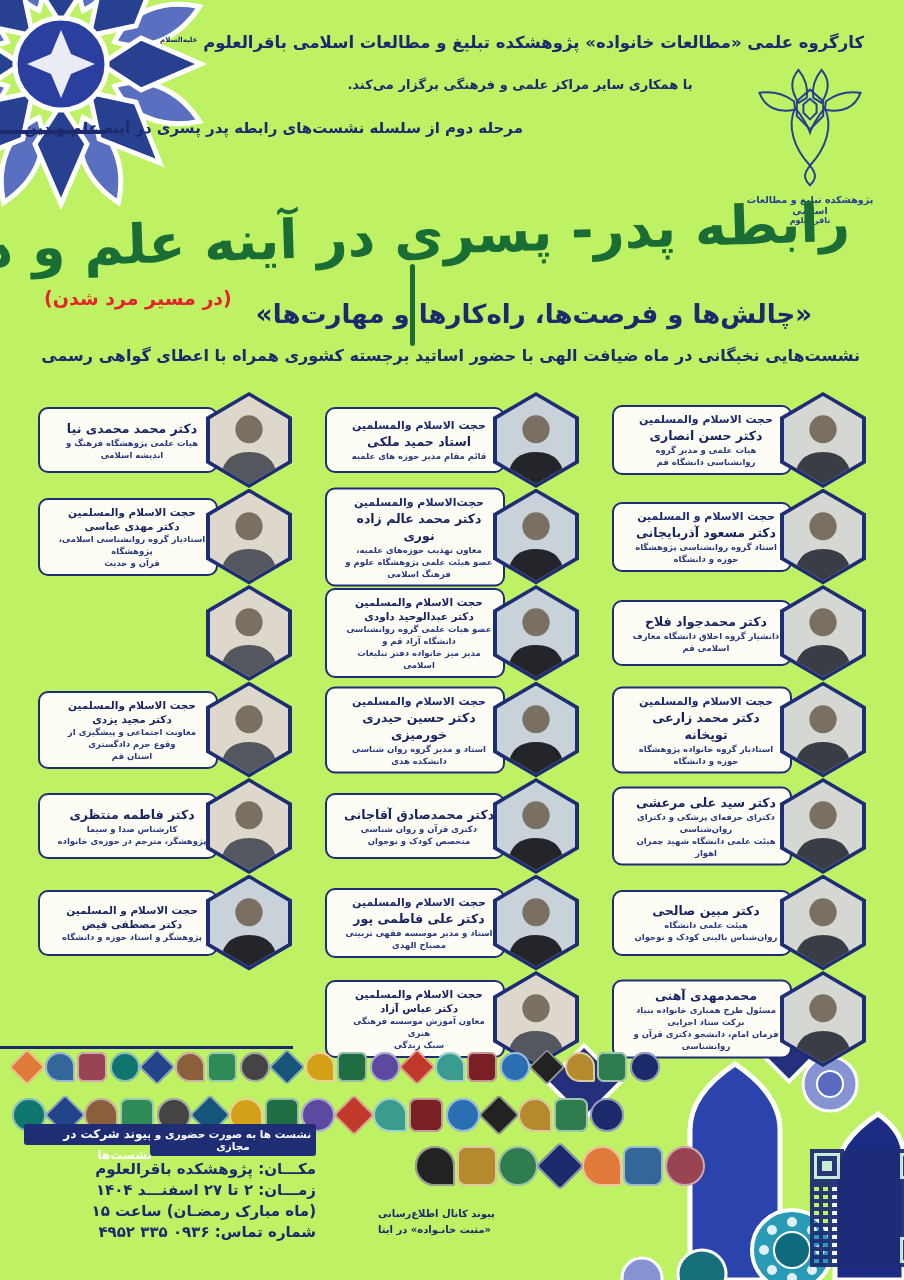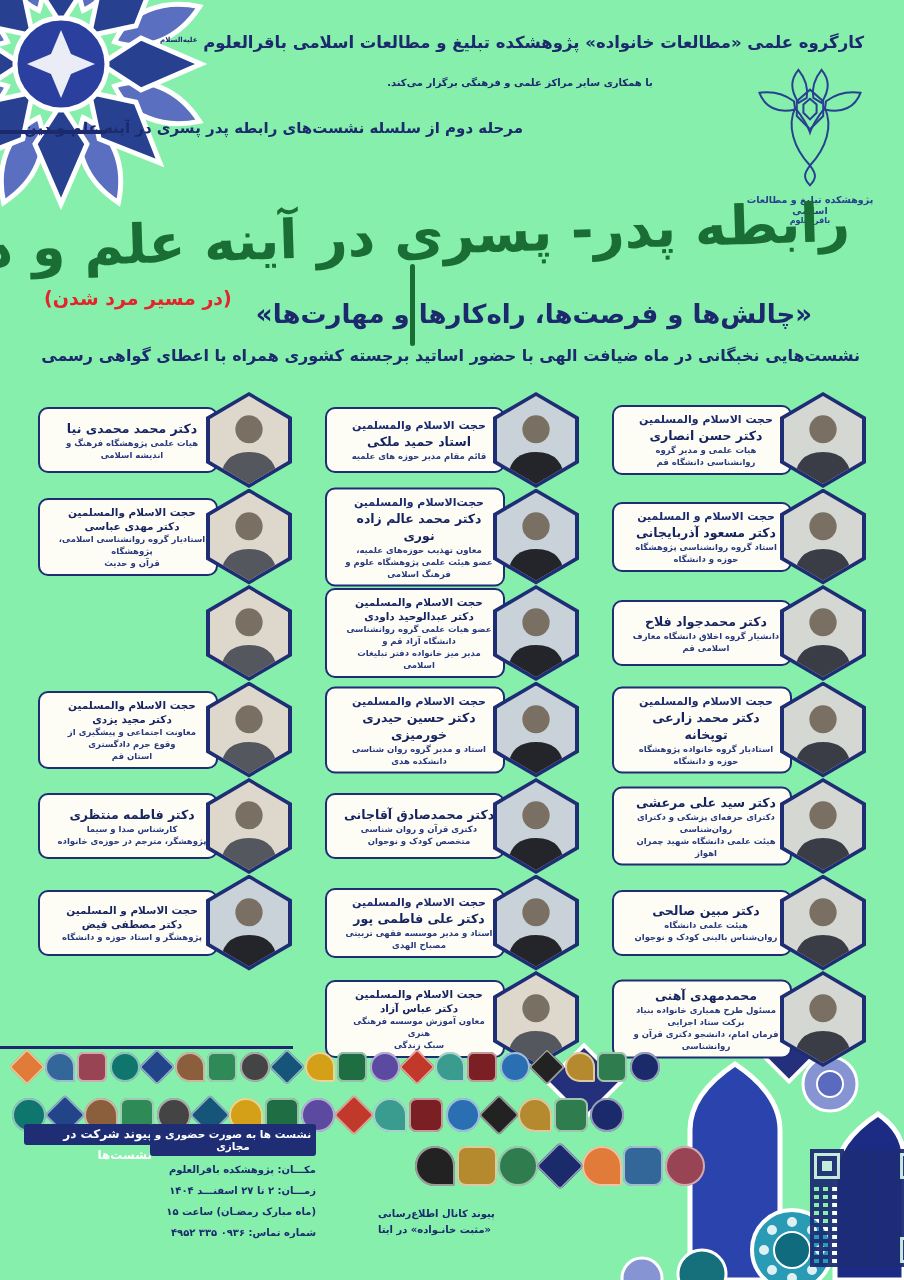--- a/index.html
+++ b/index.html
@@ -1,22 +1,22 @@
 <!DOCTYPE html>
 <html lang="fa" dir="rtl"><head>
 <meta charset="utf-8">
 <style>
   html,body{margin:0;padding:0;}
   body{font-family:"DejaVu Sans",sans-serif;}
-  .poster{position:relative;width:904px;height:1280px;background:#86efac;overflow:hidden;direction:rtl;}
+  .poster{position:relative;width:904px;height:1280px;background:#bef264;overflow:hidden;direction:rtl;}
 
   
   .hline1{position:absolute;top:33px;right:40px;font-size:16.5px;font-weight:bold;color:#1c2a6d;white-space:nowrap;}
   .honorific{font-size:7px;vertical-align:super;color:#1c2a6d;}
-  .hline2{position:absolute;top:77px;left:300px;width:440px;text-align:center;font-size:10px;font-weight:bold;color:#1c2a6d;}
+  .hline2{position:absolute;top:77px;left:300px;width:440px;text-align:center;font-size:13px;font-weight:bold;color:#1c2a6d;}
   .hline3{position:absolute;top:119px;left:108px;width:415px;text-align:left;font-size:15px;font-weight:bold;color:#1c2a6d;white-space:nowrap;}
   .hdash{position:absolute;top:130px;left:0;width:106px;height:4px;background:#1c2a6d;}
 
   
   .instlogo{position:absolute;top:68px;left:735px;width:150px;text-align:center;}
   .instlogo .caption1{font-size:9.5px;font-weight:bold;color:#27408f;margin-top:2px;}
   .instlogo .caption2{font-size:8px;font-weight:bold;color:#27408f;}
 
   
   .title{position:absolute;top:203px;left:60px;width:790px;text-align:center;font-size:54px;font-weight:bold;color:#1a6e35;transform:rotate(-1.8deg);letter-spacing:-1px;white-space:nowrap;}
@@ -46,21 +46,21 @@
   .qrlabel{position:absolute;top:1124px;left:24px;width:128px;height:21px;background:#1e2d74;border-radius:3px;color:#fff;font-size:12px;font-weight:bold;text-align:right;line-height:21px;z-index:6;}
   .qr1{position:absolute;top:1149px;left:26px;width:120px;height:118px;z-index:6;}
   .qr{position:relative;background-image:repeating-linear-gradient(0deg,#1e2d74 0 4px,transparent 4px 8px),repeating-linear-gradient(90deg,#1e2d74 0 4px,transparent 4px 9px);background-blend-mode:normal;opacity:.95;}
   .qr::before,.qr::after,.qr .f3{content:"";position:absolute;border:4px solid #1e2d74;background:#c8ecdf;box-shadow:inset 0 0 0 3px #c8ecdf,inset 0 0 0 8px #1e2d74;}
   .qr1::before{width:26px;height:26px;top:0;right:0;}
   .qr1::after{width:26px;height:26px;top:0;left:0;}
   .qr1 .f3{width:26px;height:26px;bottom:0;right:0;}
 
   .infobox{position:absolute;top:1124px;left:150px;width:166px;z-index:6;}
   .modebar{background:#1e2d74;color:#fff;font-size:10.5px;font-weight:bold;text-align:center;border-radius:3px;padding:4px 2px;margin-bottom:3px;}
-  .infoline{font-size:10px;line-height:21px;font-weight:bold;color:#1c2a6d;text-align:right;white-space:nowrap;}
+  .infoline{font-size:15px;line-height:21px;font-weight:bold;color:#1c2a6d;text-align:right;white-space:nowrap;}
 
   .qr2cap{position:absolute;top:1206px;left:378px;width:130px;z-index:6;text-align:left;}
   .qr2cap div{font-size:10px;line-height:16px;font-weight:bold;color:#1c2a6d;white-space:nowrap;}
 
   
   .rosette{position:absolute;left:-95px;top:-92px;width:312px;height:312px;z-index:0;}
   .arches{position:absolute;left:530px;top:1038px;width:374px;height:242px;z-index:2;}
 </style>
 </head>
 <body>

